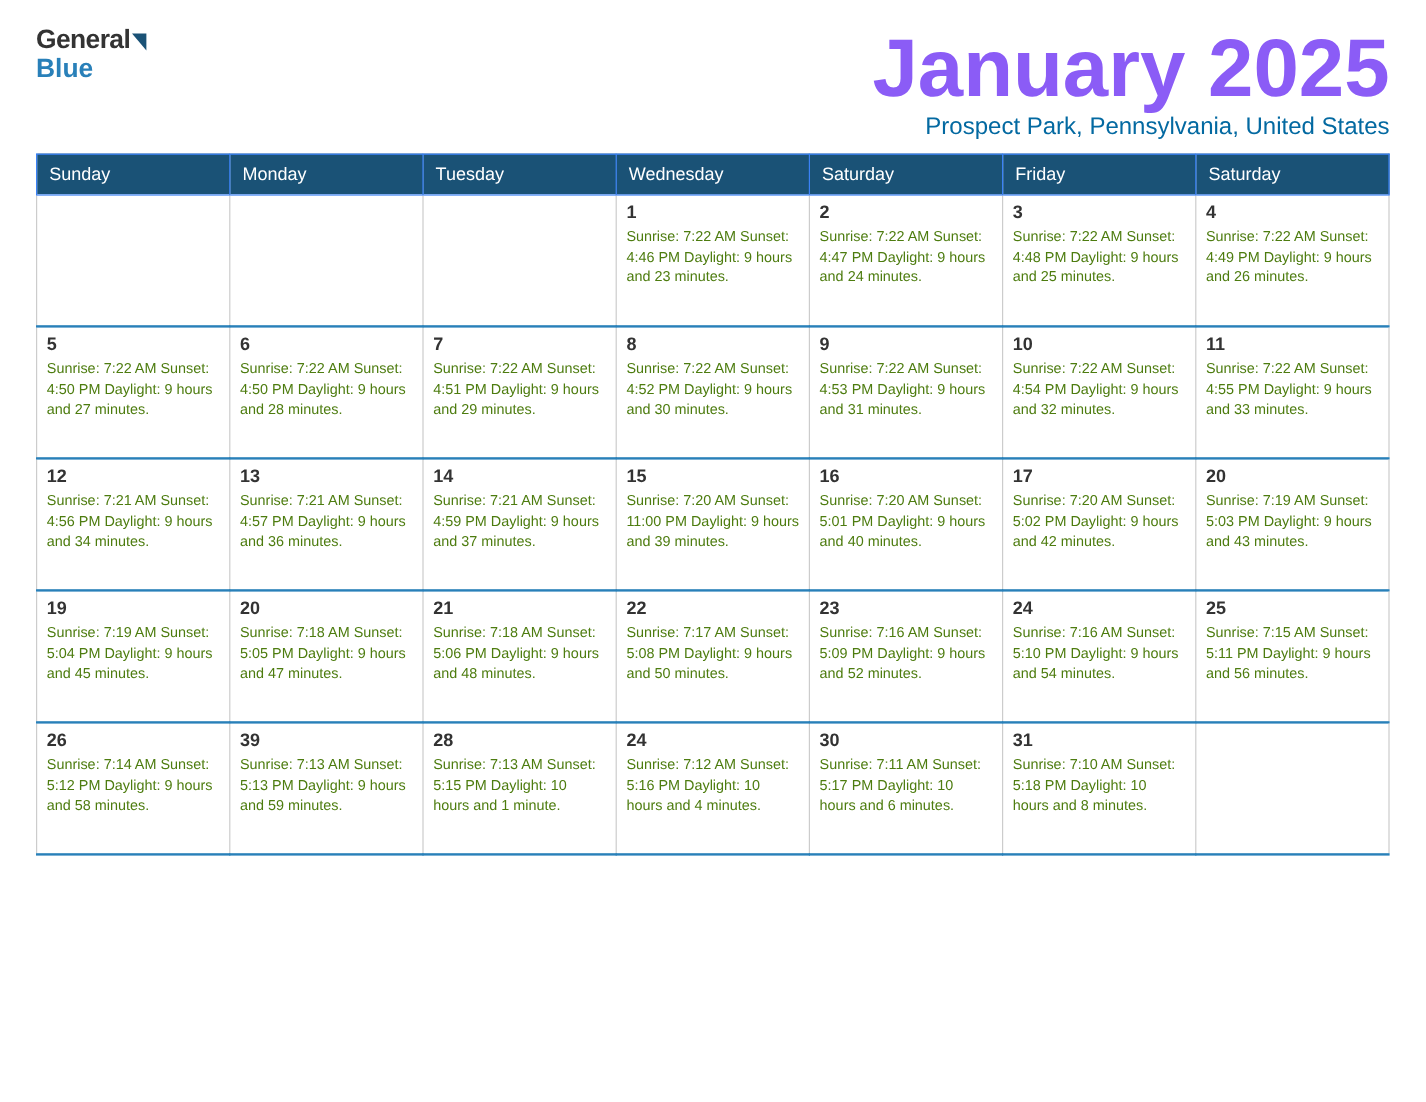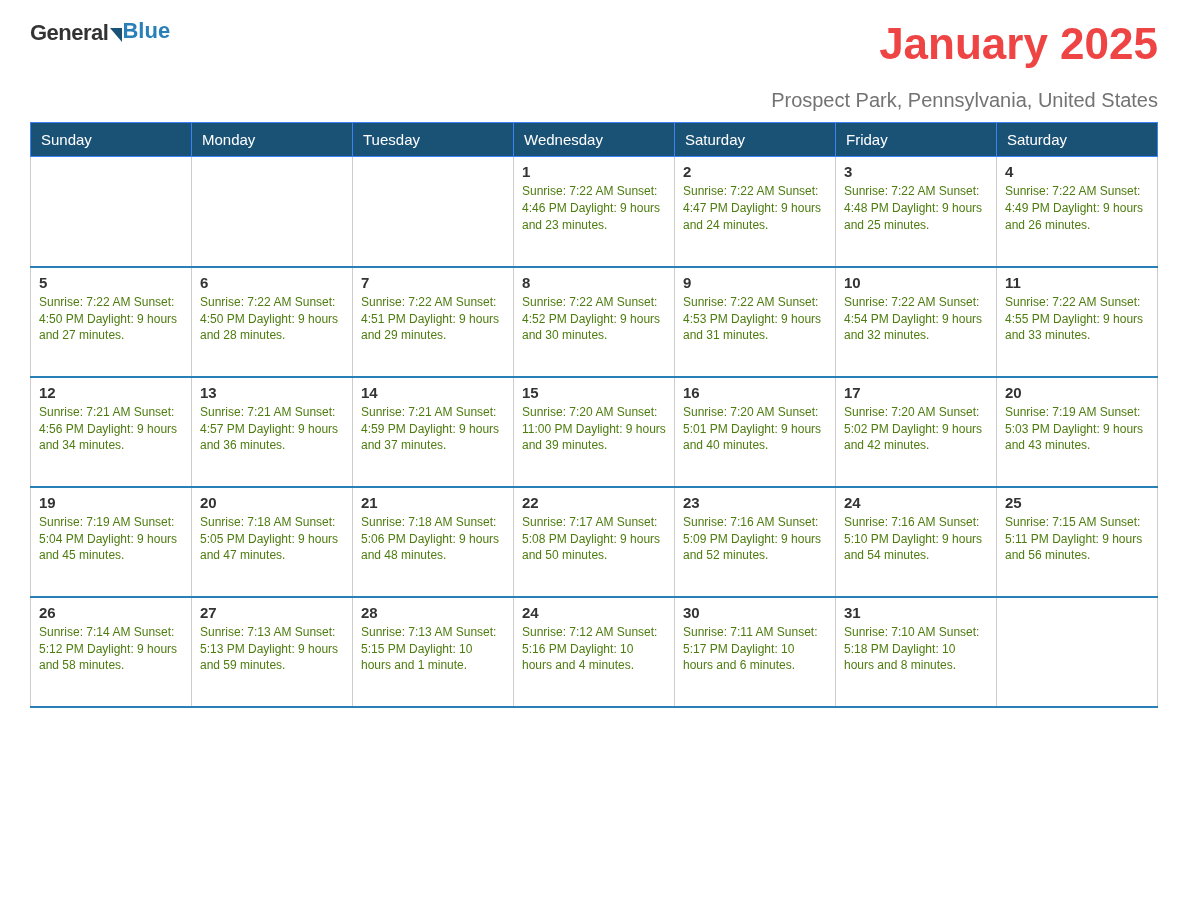--- a/index.html
+++ b/index.html
@@ -11,21 +11,21 @@
       padding: 20px 30px;
     }
     .header {
       display: flex;
       justify-content: space-between;
       align-items: flex-start;
       margin-bottom: 10px;
     }
     .logo {
       display: flex;
-      flex-direction: row;
+      flex-direction: column;
       align-items: flex-start;
     }
     .logo-top {
       display: flex;
       align-items: center;
     }
     .logo-general {
       font-size: 22px;
       font-weight: bold;
       color: #333;
@@ -43,29 +43,29 @@
     .logo-blue {
       font-size: 22px;
       font-weight: bold;
       color: #2980b9;
       margin-top: -2px;
     }
     .title-block {
       text-align: right;
     }
     .month-title {
-      font-size: 44px;
+      font-size: 68px;
       font-weight: bold;
-      color: #ef4444;
+      color: #8b5cf6;
       line-height: 1.1;
     }
     .location-title {
       font-size: 20px;
-      color: #737373;
-      margin-top: 21px;
+      color: #0369a1;
+      margin-top: 0;
     }
     .calendar {
       width: 100%;
       border-collapse: collapse;
       margin-top: 8px;
     }
     .calendar thead tr th {
       background-color: #1a5276;
       color: #fff;
       font-size: 15px;
@@ -321,21 +321,21 @@
       </tr>
       <tr>
         <td>
           <span class="day-number">26</span>
           <div class="day-info">Sunrise: 7:14 AM
 Sunset: 5:12 PM
 Daylight: 9 hours
 and 58 minutes.</div>
         </td>
         <td>
-          <span class="day-number">27</span>
+          <span class="day-number">39</span>
           <div class="day-info">Sunrise: 7:13 AM
 Sunset: 5:13 PM
 Daylight: 9 hours
 and 59 minutes.</div>
         </td>
         <td>
           <span class="day-number">28</span>
           <div class="day-info">Sunrise: 7:13 AM
 Sunset: 5:15 PM
 Daylight: 10 hours

